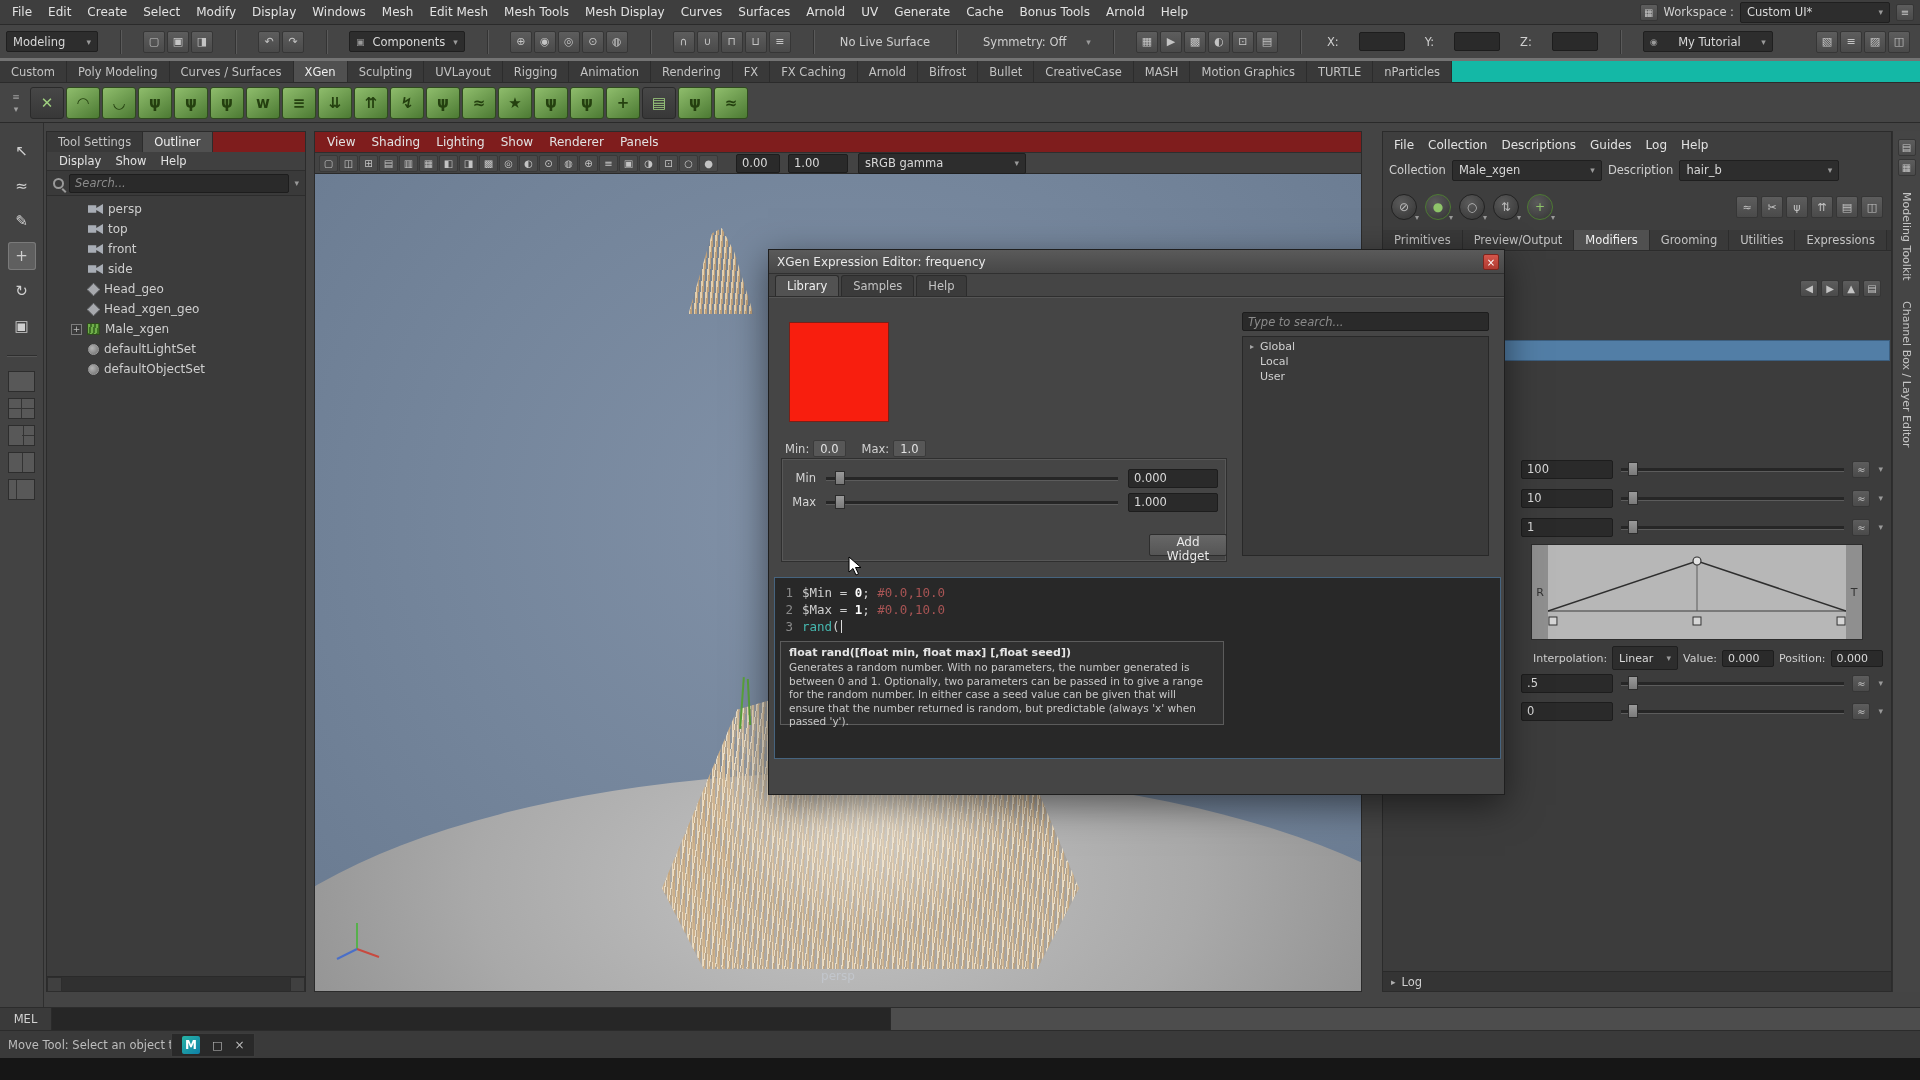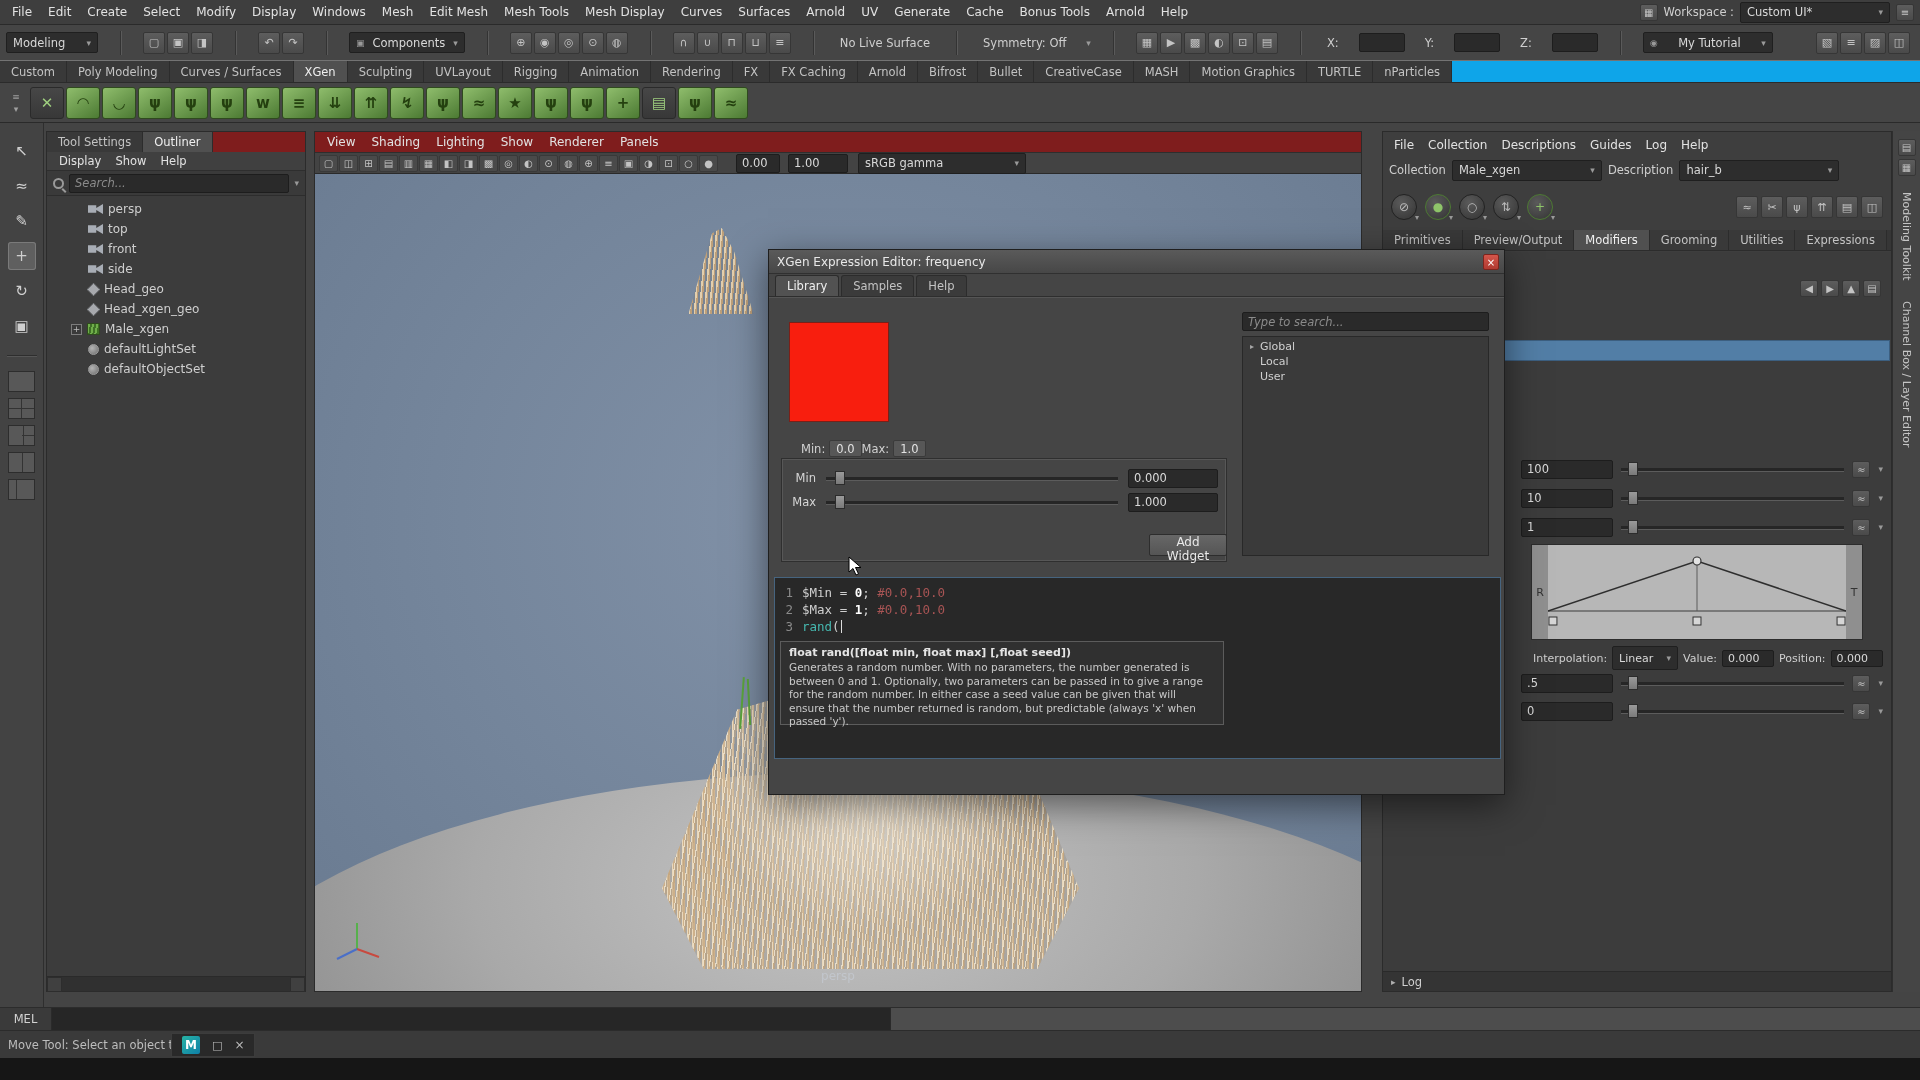--- a/index.html
+++ b/index.html
@@ -24,26 +24,26 @@
   .sl-track::before{content:"";position:absolute;left:0;right:0;top:8px;height:3px;background:#262626;border-bottom:1px solid #5c5c5c}
   .sl-handle{position:absolute;width:10px;height:14px;top:2px;left:3%;background:linear-gradient(#9a9a9a,#7a7a7a);border:1px solid #2c2c2c}
 
   
   #menubar{left:0;top:0;width:1920px;height:25px;background:#3e3e3e;border-bottom:1px solid #2a2a2a;display:flex;align-items:center;padding-left:4px}
   #menubar .menus{display:flex}
   #menubar .mb-right{margin-left:auto;display:flex;align-items:center;gap:6px;padding-right:6px}
   #menubar .ws-label{color:#cfcfcf;font-size:11.5px}
 
   
-  #statusline{left:0;top:25px;width:1920px;height:36px;background:#454545;border-bottom:1px solid #737373;display:flex;align-items:center;padding:0 6px;gap:16px}
+  #statusline{left:0;top:25px;width:1920px;height:36px;background:#454545;border-bottom:3px solid #737373;display:flex;align-items:center;padding:0 6px;gap:16px}
   #statusline .txt{font-size:11.5px;color:#cfcfcf;white-space:nowrap;padding:0 4px}
   #statusline .xyz{width:46px;height:19px}
 
   
-  #shelftabs{left:0;top:61px;width:1920px;height:22px;background:#0ea5e9;display:flex;border-bottom:1px solid #2b2b2b}
+  #shelftabs{left:0;top:61px;width:1920px;height:22px;background:#14b8a6;display:flex;border-bottom:1px solid #2b2b2b}
   #shelf{left:0;top:83px;width:1920px;height:40px;background:#454545;display:flex;align-items:center;gap:2px;padding-left:4px;border-bottom:1px solid #2a2a2a}
   .shelf-icon{width:34px;height:32px;border-radius:3px;background:linear-gradient(145deg,#8fbd6c,#4c7a33);border:1px solid #2f4a1e;display:flex;align-items:center;justify-content:center;color:#24400f;font-size:15px;font-weight:bold}
   .shelf-icon[data-dark="true"]{background:linear-gradient(#474747,#383838);color:#9fd07f;border-color:#2a2a2a}
   #shelf .shelf-lead{width:24px;height:32px;display:flex;flex-direction:column;align-items:center;justify-content:center;color:#9f9f9f;font-size:9px;gap:2px}
 
   
   #toolbox{left:0;top:123px;width:44px;height:884px;background:#434343;border-right:1px solid #2e2e2e;display:flex;flex-direction:column;align-items:center;padding-top:14px;gap:7px}
   .tool-ic{width:28px;height:28px;display:flex;align-items:center;justify-content:center;color:#cfcfcf;font-size:15px;border-radius:3px}
   .tool-ic.active{background:#5f5f5f;box-shadow:inset 0 0 0 1px #7a7a7a}
   #toolbox .tb-sep{width:30px;height:1px;background:#2e2e2e;box-shadow:0 1px 0 #565656;margin:8px 0}
@@ -94,21 +94,21 @@
 
   
   #dialog{left:768px;top:249px;width:737px;height:546px;background:#454545;border:1px solid #1f1f1f;box-shadow:0 10px 34px rgba(0,0,0,.5);z-index:50}
   .dlg-title{position:absolute;left:0;top:0;right:0;height:24px;background:linear-gradient(#5a5a5a,#474747);border-bottom:1px solid #303030;display:flex;align-items:center;padding-left:8px;color:#e8e8e8;font-size:12px}
   .dlg-close{position:absolute;right:5px;top:4px;width:16px;height:16px;background:linear-gradient(#d4564b,#b03a31);border:1px solid #7e241d;border-radius:2px;color:#fff;font-size:10px;display:flex;align-items:center;justify-content:center}
   .dlg-tabs{position:absolute;left:6px;top:25px;height:21px;display:flex}
   .dlg-tabs .tab{border:1px solid #2c2c2c;border-bottom:none;border-radius:3px 3px 0 0;margin-right:2px;background:#3b3b3b}
   .dlg-tabs .tab.active{background:#525252}
   .dlg-body-line{position:absolute;left:0;top:46px;right:0;height:1px;background:#2e2e2e;box-shadow:0 1px 0 #555}
   .dlg-swatch{position:absolute;left:20px;top:72px;width:100px;height:100px;background:#f81e0e;border:1px solid #7a2018}
-  .dlg-range{position:absolute;left:32px;top:190px;display:flex;align-items:center;font-size:11.5px;color:#d2d2d2}
+  .dlg-range{position:absolute;left:16px;top:190px;display:flex;align-items:center;gap:16px;font-size:11.5px;color:#d2d2d2}
   .chip{background:#575757;border:1px solid #3a3a3a;border-radius:2px;padding:0 6px;height:17px;display:inline-flex;align-items:center;color:#e2e2e2;margin-left:4px}
   .dlg-group{position:absolute;left:12px;top:208px;width:446px;height:104px;border:1px solid #2f2f2f;box-shadow:inset 0 0 0 1px #575757;padding:8px 8px 0 0}
   .dlg-srow{display:flex;align-items:center;height:22px;margin-bottom:2px}
   .dlg-srow .lbl{width:44px;text-align:right;padding-right:10px;font-size:11.5px;color:#d6d6d6;flex:none}
   .dlg-srow .field{width:90px;margin-left:10px;flex:none}
   .dlg-addwidget{position:absolute;left:380px;top:284px;width:78px}
   .dlg-search{position:absolute;left:473px;top:62px;width:247px}
   .dlg-listbox{position:absolute;left:473px;top:86px;width:247px;height:220px;background:#3a3a3a;border:1px solid #282828;padding-top:2px}
   .tree-item{display:flex;align-items:center;height:15px;padding-left:4px;gap:3px;font-size:11px;color:#cfcfcf}
   .t-exp{width:10px;font-size:8px;color:#a8a8a8;text-align:center}

